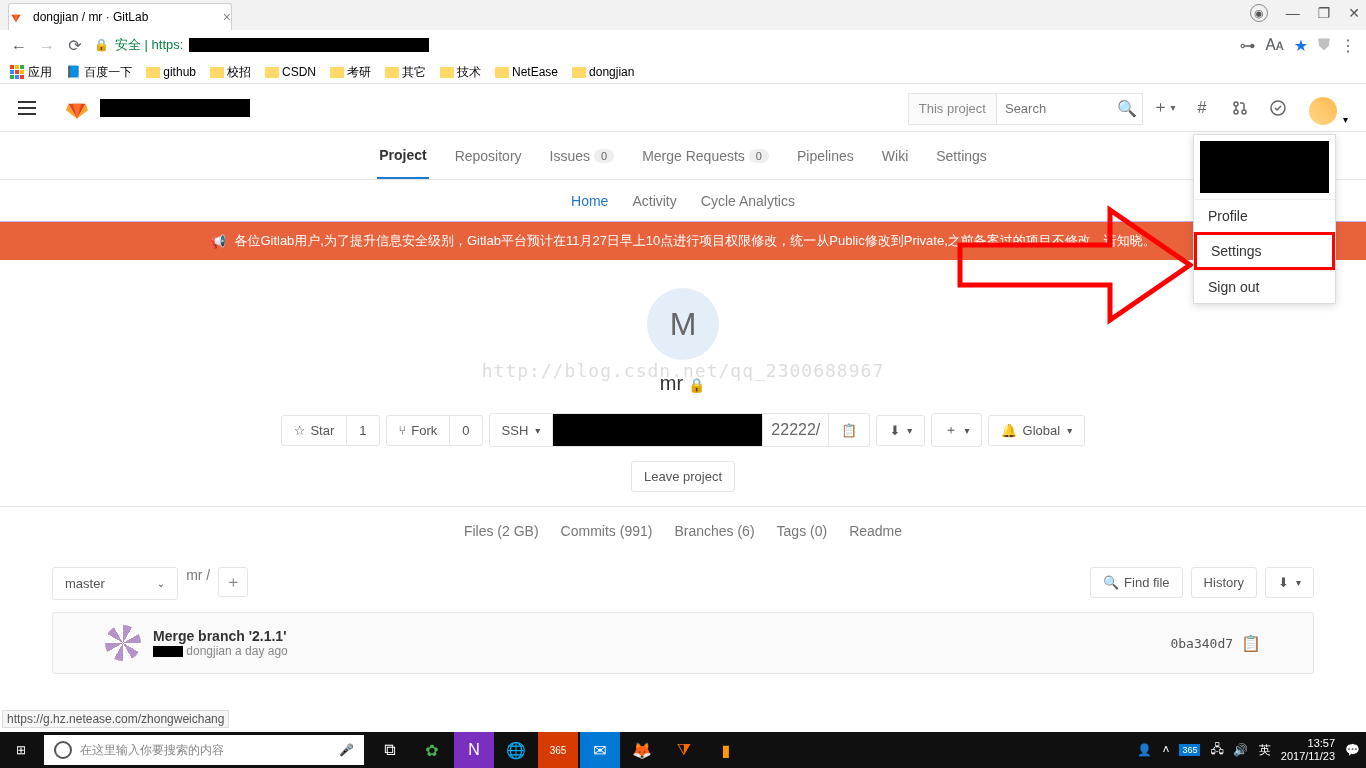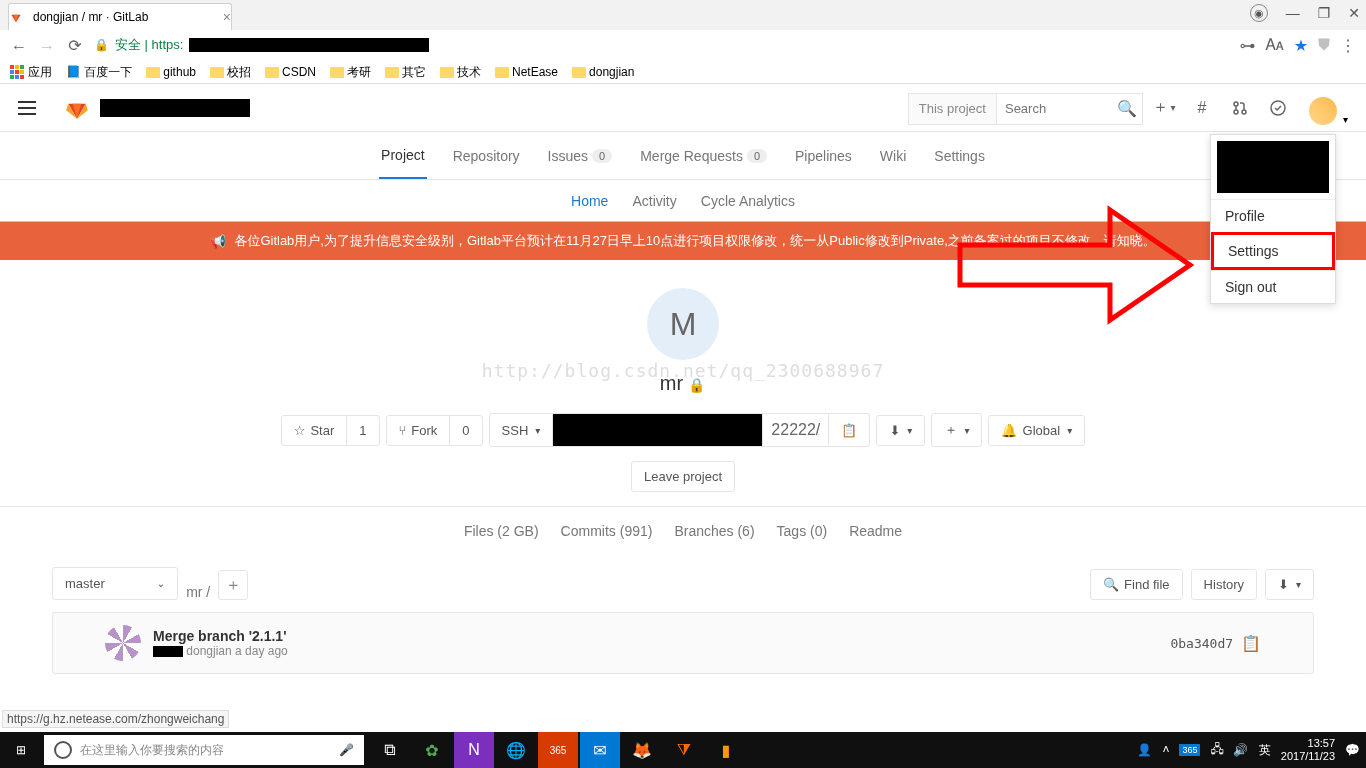--- a/index.html
+++ b/index.html
@@ -42,21 +42,21 @@
 .search-scope { padding: 0 10px; font-size: 13px; color: #888; display: flex; align-items: center; border-right: 1px solid #e5e5e5; background: #fafafa; }
 .search-input { border: none; padding: 0 8px; width: 115px; font-size: 13px; outline: none; }
 .search-btn { width: 30px; display: flex; align-items: center; justify-content: center; color: #aaa; }
 .gl-icon { width: 34px; height: 34px; display: flex; align-items: center; justify-content: center; color: #666; font-size: 16px; }
 .caret { font-size: 10px; margin-left: 2px; }
 .user-avatar { width: 28px; height: 28px; border-radius: 50%; background: linear-gradient(45deg,#ffd88a,#ffb84d); margin-left: 10px; }
 
 
 .nav-tabs { height: 48px; display: flex; align-items: center; justify-content: center; gap: 24px; border-bottom: 1px solid #e5e5e5; }
 .nav-tab { font-size: 14px; color: #777; padding: 14px 2px; display: flex; align-items: center; gap: 4px; }
-.nav-tab.active { color: #333; font-weight: 400; border-bottom: 2px solid #1f78d1; }
+.nav-tab.active { color: #333; font-weight: 700; border-bottom: 2px solid #1f78d1; }
 .badge { background: #eee; border-radius: 9px; padding: 1px 7px; font-size: 11px; color: #666; }
 
 .sub-tabs { height: 42px; display: flex; align-items: center; justify-content: center; gap: 24px; border-bottom: 1px solid #c4b5fd; }
 .sub-tab { font-size: 14px; color: #777; }
 .sub-tab.active { color: #1f78d1; }
 
 
 .banner { background: #e8623c; color: #fff; padding: 10px 20px; text-align: center; font-size: 13px; display: flex; align-items: center; justify-content: center; gap: 8px; }
 
 
@@ -70,38 +70,38 @@
 .btn { border: 1px solid #e5e5e5; background: #fff; padding: 7px 12px; font-size: 13px; color: #555; border-radius: 3px; display: inline-flex; align-items: center; gap: 5px; }
 .btn-group { display: flex; }
 .btn-group .btn:not(:first-child) { border-left: none; border-radius: 0 3px 3px 0; }
 .btn-group .btn:first-child { border-radius: 3px 0 0 3px; }
 .clone-input { border: 1px solid #e5e5e5; padding: 6px 8px; font-size: 12px; background: #000; color: #fff; width: 210px; border-left: none; }
 .clone-suffix { border: 1px solid #e5e5e5; border-left: none; padding: 7px 8px; font-size: 16px; color: #666; }
 
 .stats-row { display: flex; justify-content: center; gap: 22px; padding: 16px 0; border-top: 1px solid #e5e5e5; font-size: 14px; color: #777; }
 
 
-.repo-bar { display: flex; align-items: flex-end; padding: 12px 52px; gap: 8px; }
+.repo-bar { display: flex; align-items: flex-start; padding: 12px 52px; gap: 8px; }
 .branch-sel { border: 1px solid #e5e5e5; padding: 8px 12px; border-radius: 3px; font-size: 13px; color: #555; display: flex; align-items: center; gap: 50px; }
 .crumb { color: #777; font-size: 14px; }
 .plus-btn { border: 1px solid #e5e5e5; width: 30px; height: 30px; border-radius: 3px; display: flex; align-items: center; justify-content: center; color: #888; }
 .repo-right { margin-left: auto; display: flex; gap: 8px; }
 
 
 .commit-row { display: flex; align-items: center; padding: 12px 52px; background: #fafafa; border: 1px solid #e5e5e5; margin: 0 52px; border-radius: 3px; }
 .commit-av { width: 36px; height: 36px; border-radius: 50%; background: repeating-conic-gradient(#b794c8 0 30deg, #fff 30deg 60deg); margin-right: 12px; }
 .commit-info { flex: 1; }
 .commit-title { font-weight: 600; font-size: 14px; color: #333; }
 .commit-meta { font-size: 12px; color: #888; }
 .commit-meta .redact { display: inline-block; width: 30px; height: 11px; background: #000; vertical-align: middle; }
 .sha { font-family: monospace; font-size: 13px; color: #555; }
 .copy-ic { margin-left: 8px; color: #888; }
 
 
-.user-menu { position: absolute; right: 30px; top: 134px; width: 126px; background: #fff; border: 1px solid #ddd; box-shadow: 0 2px 8px rgba(0,0,0,0.15); z-index: 100; }
+.user-menu { position: absolute; right: 30px; top: 134px; width: 143px; background: #fff; border: 1px solid #ddd; box-shadow: 0 2px 8px rgba(0,0,0,0.15); z-index: 100; }
 .user-menu-head { background: #000; height: 52px; margin: 6px; }
 .user-menu hr { border: none; border-top: 1px solid #eee; }
 .user-menu-item { padding: 8px 14px; font-size: 14px; color: #333; }
 .highlight-box { border: 3px solid red; }
 
 
 .arrow-anno { position: absolute; left: 950px; top: 200px; z-index: 99; }
 
 
 .status-link { position: absolute; left: 2px; bottom: 40px; font-size: 12px; color: #555; background: #f5f5f5; padding: 1px 4px; border: 1px solid #ddd; }

